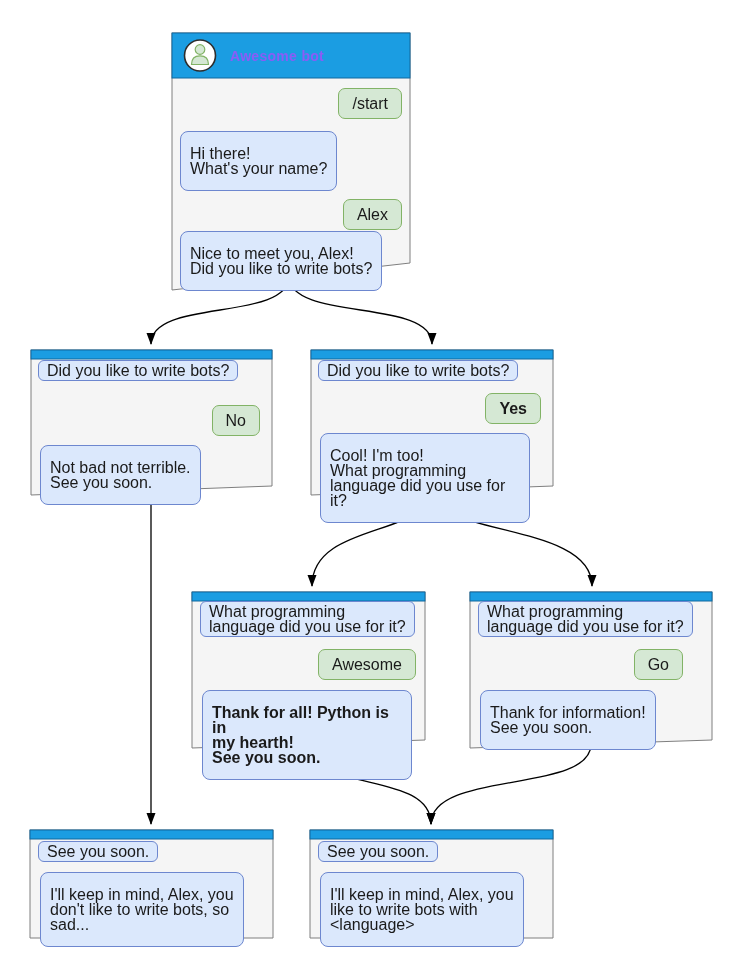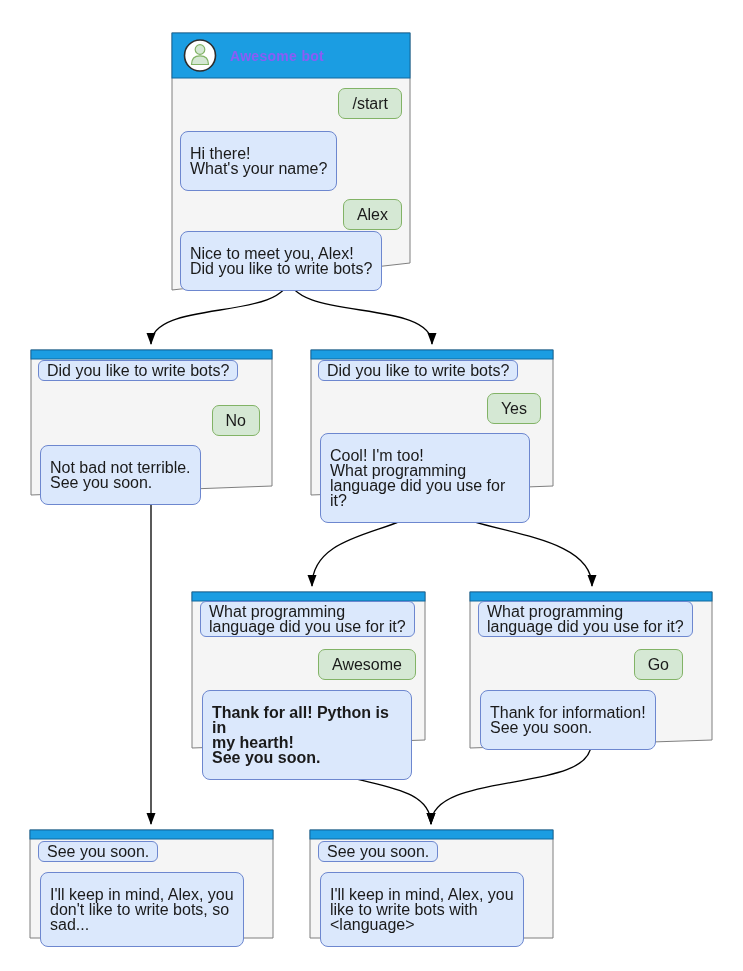--- a/index.html
+++ b/index.html
@@ -84,21 +84,21 @@
 
   <div class="win" style="left:31px; top:359px; width:241px;">
     <div class="bubble quote" style="margin:1px 0 0 7px;">Did you like to write bots?</div>
     <div class="bubble user right" style="margin:24px 12px 0 0;">No</div>
     <div class="bubble bot" style="margin:9px 0 0 9px;">Not bad not terrible.
 See you soon.</div>
   </div>
 
   <div class="win" style="left:311px; top:359px; width:242px;">
     <div class="bubble quote" style="margin:1px 0 0 7px;">Did you like to write bots?</div>
-    <div class="bubble user right" style="margin:12px 12px 0 0;">Yes</div>
+    <div class="bubble user right" style="margin:12px 12px 0 0;font-weight:bold;">Yes</div>
     <div class="bubble bot" style="margin:9px 0 0 9px;">Cool! I'm too!
 What programming
 language did you use for it?</div>
   </div>
 
   <div class="win" style="left:192px; top:601px; width:233px;">
     <div class="bubble quote" style="margin:0 0 0 8px;">What programming
 language did you use for it?</div>
     <div class="bubble user right" style="margin:12px 9px 0 0;">Awesome</div>
     <div class="bubble bot" style="margin:10px 0 0 10px;font-weight:bold;">Thank for all! Python is in

